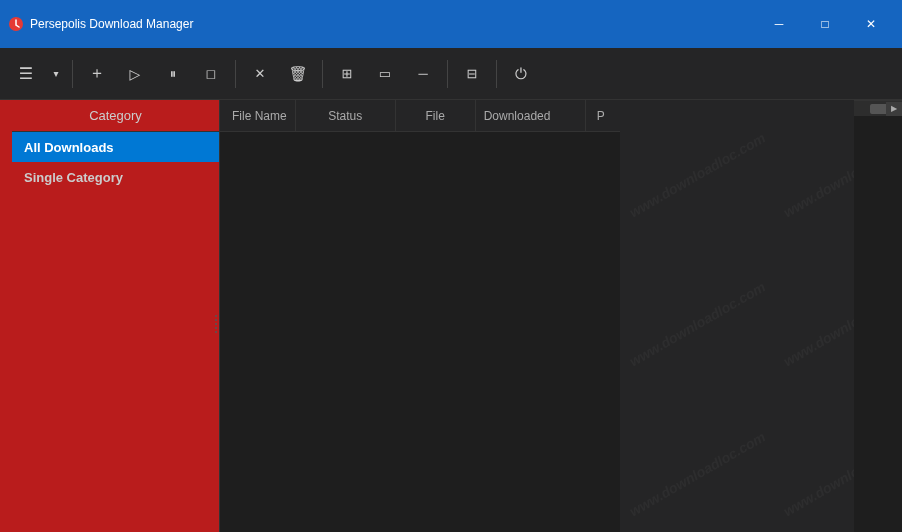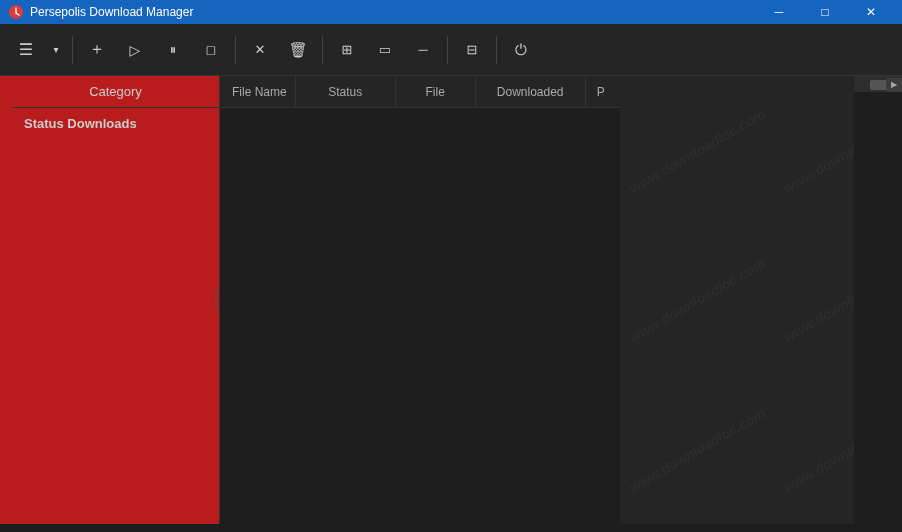--- a/index.html
+++ b/index.html
@@ -8,21 +8,21 @@
       height: 532px;
       background: #1e1e1e;
       font-family: 'Segoe UI', Arial, sans-serif;
       overflow: hidden;
       color: #ccc;
       font-size: 13px;
     }
 
     
     .titlebar {
-      height: 24px;
+      height: 48px;
       background: #1565c0;
       display: flex;
       align-items: center;
       padding: 0 8px;
       user-select: none;
     }
     .titlebar-icon {
       width: 16px;
       height: 16px;
       margin-right: 6px;
@@ -170,21 +170,21 @@
       height: 100%;
       color: #aaa;
       font-size: 12px;
       padding: 0 8px;
       border-right: 1px solid #333;
       white-space: nowrap;
     }
     .table-col.file-name { flex: 1; justify-content: flex-end; }
     .table-col.status { width: 100px; justify-content: center; text-align: right; }
     .table-col.size { width: 80px; justify-content: center; }
-    .table-col.downloaded { width: 110px; justify-content: center; }
+    .table-col.downloaded { width: 110px; justify-content: flex-start; }
     .table-col.progress { width: 30px; justify-content: center; border-right: none; }
 
     
     .table-body {
       flex: 1;
       background: #252526;
       position: relative;
       overflow: hidden;
     }
 
@@ -277,22 +277,25 @@
   <div class="toolbar-separator"></div>
   <button class="toolbar-btn" style="font-size:13px;" title="Fullscreen">⊟</button>
   <div class="toolbar-separator"></div>
   <button class="toolbar-btn" style="font-size:15px;" title="Power">⏻</button>
 </div>
 
 <div class="main">
 
   <div class="sidebar">
     <div class="sidebar-header">Category</div>
+    <div class="sidebar-item active">
+      <span>All Downloads</span>
+    </div>
     <div class="sidebar-item">
-      <span>Status Downloads</span>
+      <span>Single Category</span>
     </div>
     <div class="sidebar-resizer">
       <div class="sidebar-resizer-dot"></div>
       <div class="sidebar-resizer-dot"></div>
       <div class="sidebar-resizer-dot"></div>
       <div class="sidebar-resizer-dot"></div>
       <div class="sidebar-resizer-dot"></div>
     </div>
   </div>
 

